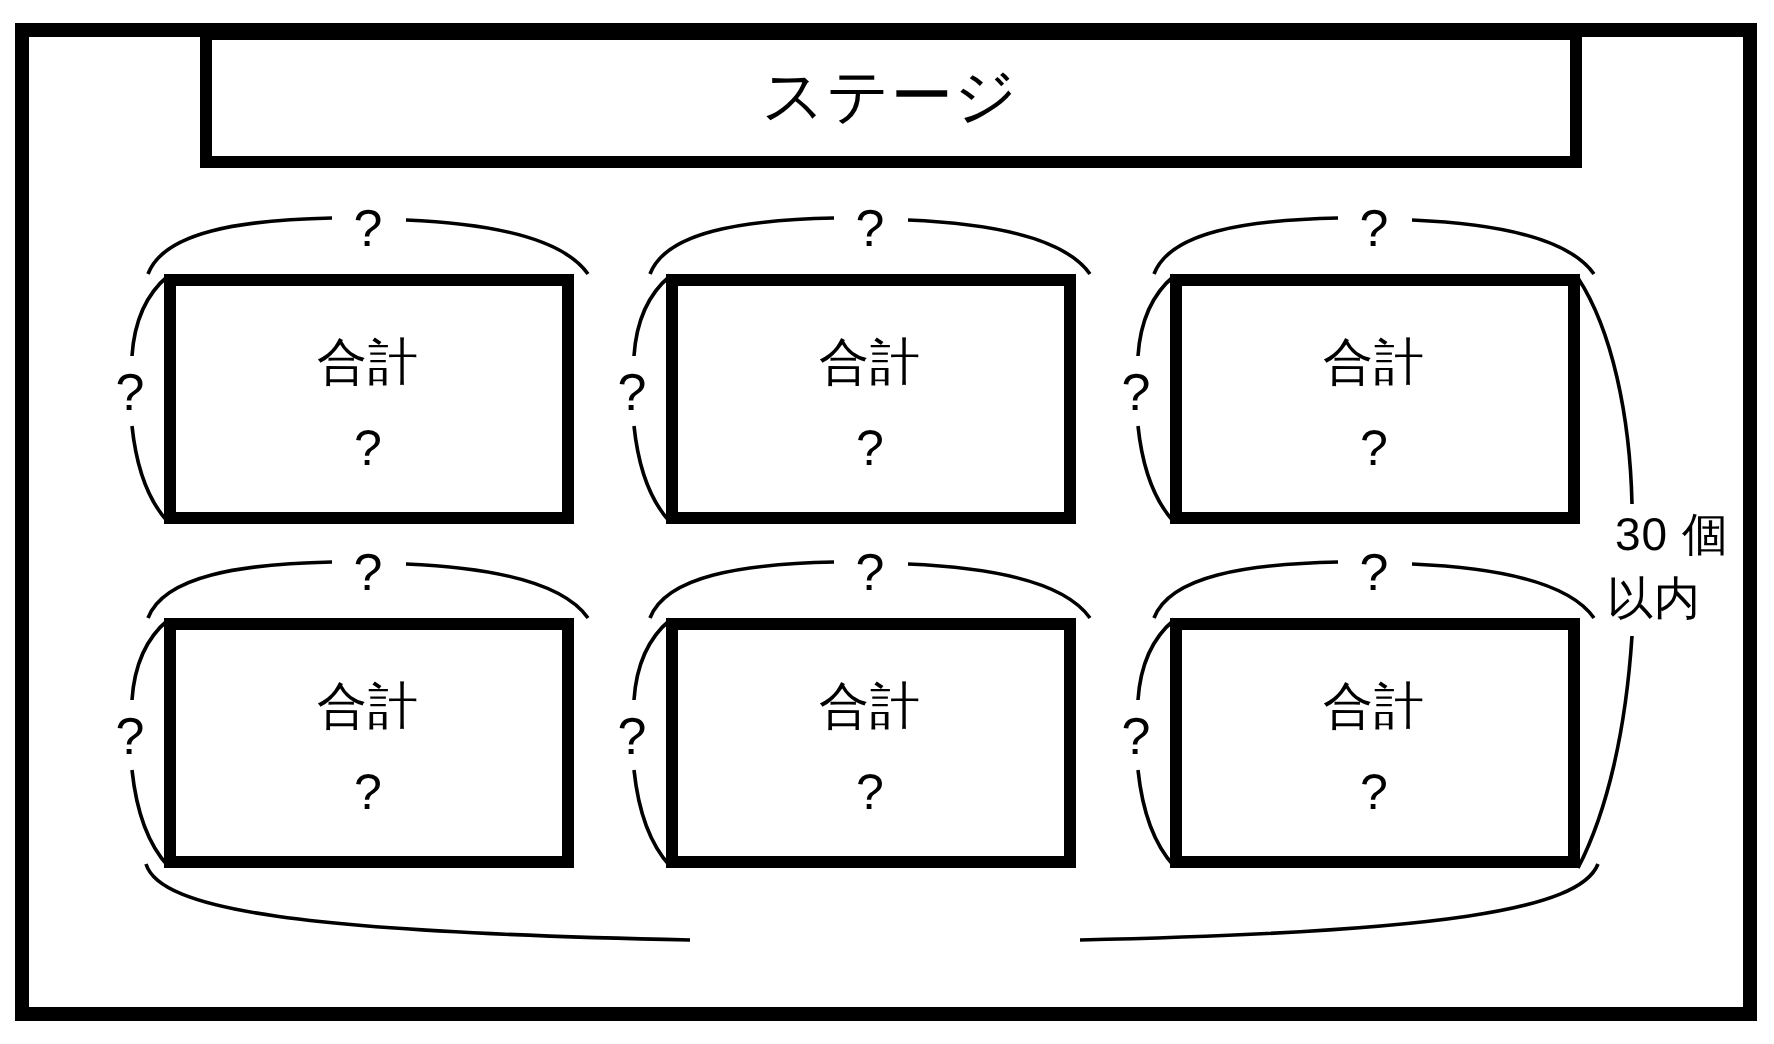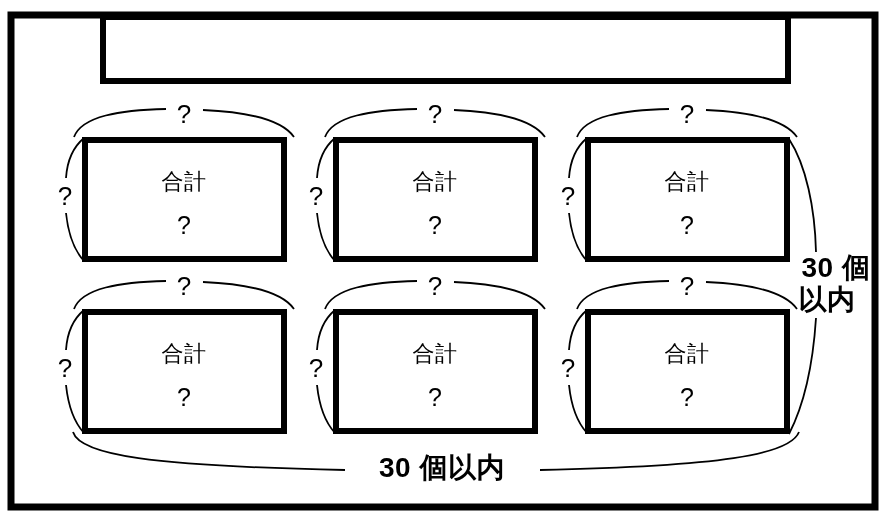--- a/index.html
+++ b/index.html
@@ -32,33 +32,32 @@
     line-height: 1;
     transform: translate(-50%, -50%);
     text-align: center;
     user-select: none;
   }
   .stage-label {
     font-size: 31px;
     letter-spacing: 0.5px;
   }
   .box-title {
-    font-size: 22px;
+    font-size: 25px;
     letter-spacing: 0.5px;
   }
   .box-value {
     font-size: 25px;
   }
   .qmark {
     font-size: 26px;
   }
   .annot {
-    font-size: 28px;
+    font-size: 23px;
     letter-spacing: 0.5px;
-    font-weight: bold;
   }
   .annot-multi {
     line-height: 1.12;
   }
 </style>
 </head>
 <body>
 
 <div id="canvas">
 
@@ -135,20 +134,21 @@
       <path d="M 789,139 C 806,165 815,208 816,252"></path>
       <path d="M 816,318 C 813,364 804,405 789,434"></path>
     </g>
 
     <g fill="none" stroke="#000000" stroke-width="1.8">
       <path d="M 73,432 C 80,455 150,466 345,470"></path>
       <path d="M 540,470 C 720,466 790,455 799,432"></path>
     </g>
   </svg>
 
+  <div class="txt stage-label" style="left:445px; top:48px;">ステージ</div>
 
   <div class="txt box-title" style="left:184px; top:182px;">合計</div>
   <div class="txt box-value" style="left:184px; top:225px;">?</div>
 
   <div class="txt box-title" style="left:435px; top:182px;">合計</div>
   <div class="txt box-value" style="left:435px; top:225px;">?</div>
 
   <div class="txt box-title" style="left:687px; top:182px;">合計</div>
   <div class="txt box-value" style="left:687px; top:225px;">?</div>
 
@@ -171,15 +171,14 @@
   <div class="txt qmark" style="left:65px; top:196px;">?</div>
   <div class="txt qmark" style="left:316px; top:196px;">?</div>
   <div class="txt qmark" style="left:568px; top:196px;">?</div>
   <div class="txt qmark" style="left:65px; top:368px;">?</div>
   <div class="txt qmark" style="left:316px; top:368px;">?</div>
   <div class="txt qmark" style="left:568px; top:368px;">?</div>
 
   <div class="txt annot annot-multi" style="left:836px; top:268px;">30 個</div>
   <div class="txt annot annot-multi" style="left:827px; top:300px;text-align:center;">以内</div>
 
-  <div class="txt annot" style="left:442px; top:468px;">30 個以内</div>
 
 </div>
 
 </body></html>

